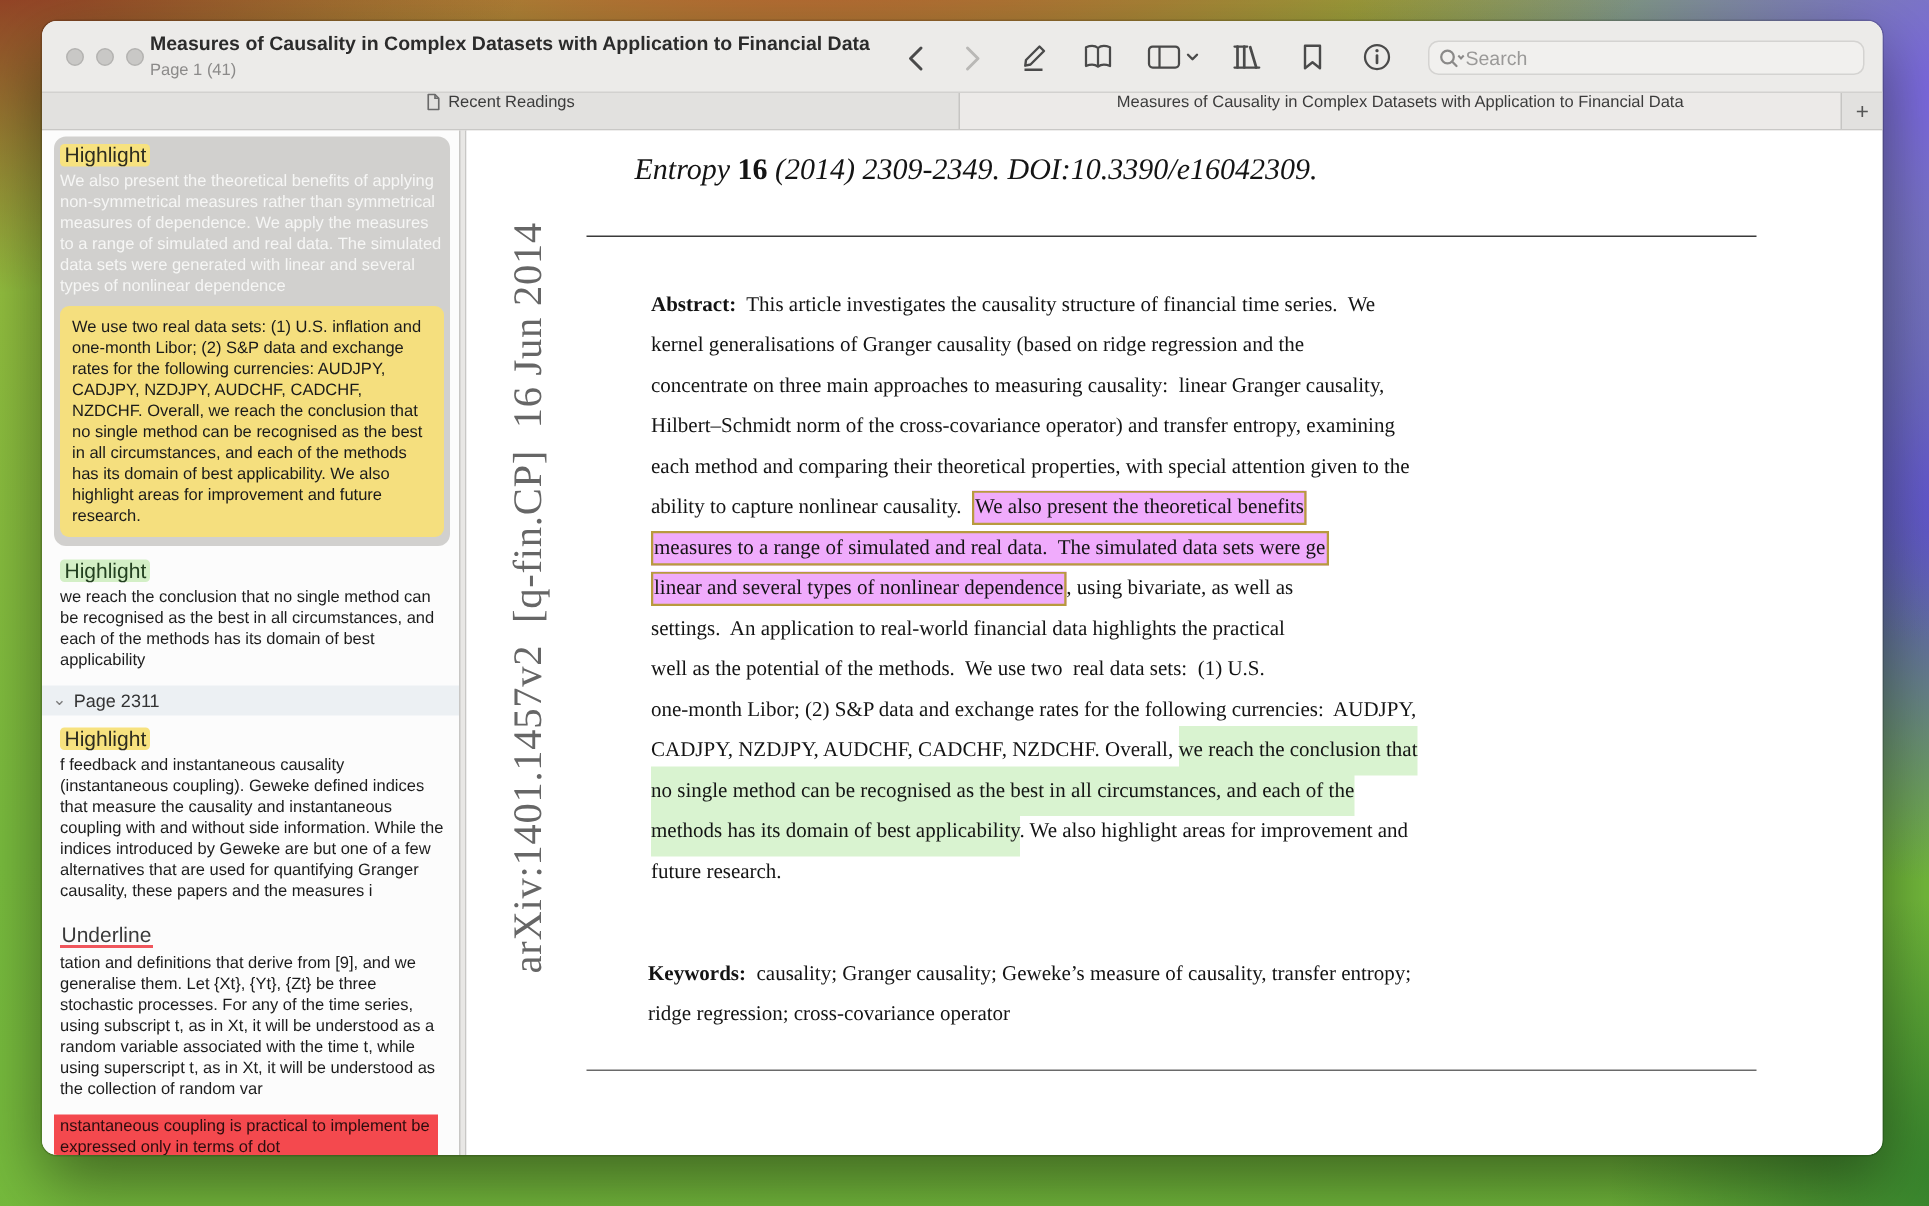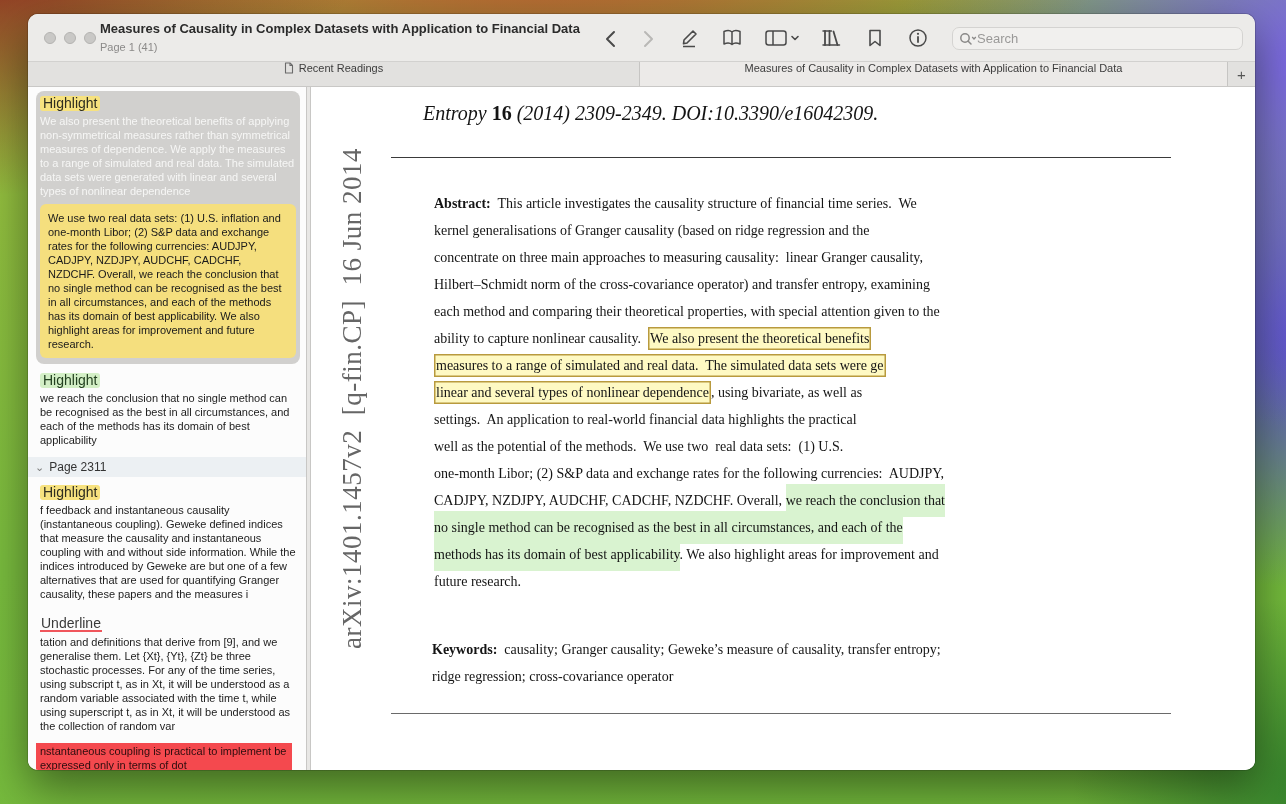--- a/index.html
+++ b/index.html
@@ -75,21 +75,21 @@
   .arxiv-stamp { position:absolute; left:18px; top:2px; height:560px; width:46px;
     writing-mode:vertical-rl; transform:rotate(180deg);
     font-size:27px; color:#666; letter-spacing:0.5px; white-space:pre;
     display:flex; align-items:center; }
   .journal-line { position:absolute; left:80px; top:15px; font-size:20px; font-style:italic; white-space:pre;margin-left:32px; }
   .journal-line .vol { font-style:normal; font-weight:bold; }
   .hr1 { position:absolute; left:80px; top:70px; width:780px; border-top:1.5px solid #3a3a3a; }
   .abstract { position:absolute; left:123px; top:103px; }
   .doc-line { height:27px; line-height:27px; font-size:14px; white-space:pre; }
   .seg-b { font-weight:bold; }
-  .seg-y { background:#fef9c3; box-shadow:inset 0 0 0 1.5px #b89a3e; padding:4px 2px; }
+  .seg-y { background:#f0abfc; box-shadow:inset 0 0 0 1.5px #b89a3e; padding:4px 2px; }
   .seg-g { background:#d9f3d0; padding:9px 0; }
   .keywords { position:absolute; left:121px; top:549px; }
   .hr2 { position:absolute; left:80px; top:626px; width:780px; border-top:1.5px solid #6a6a6a; }
 </style>
 </head>
 <body>
 
 <div class="window">
 
   <div class="titlebar">

